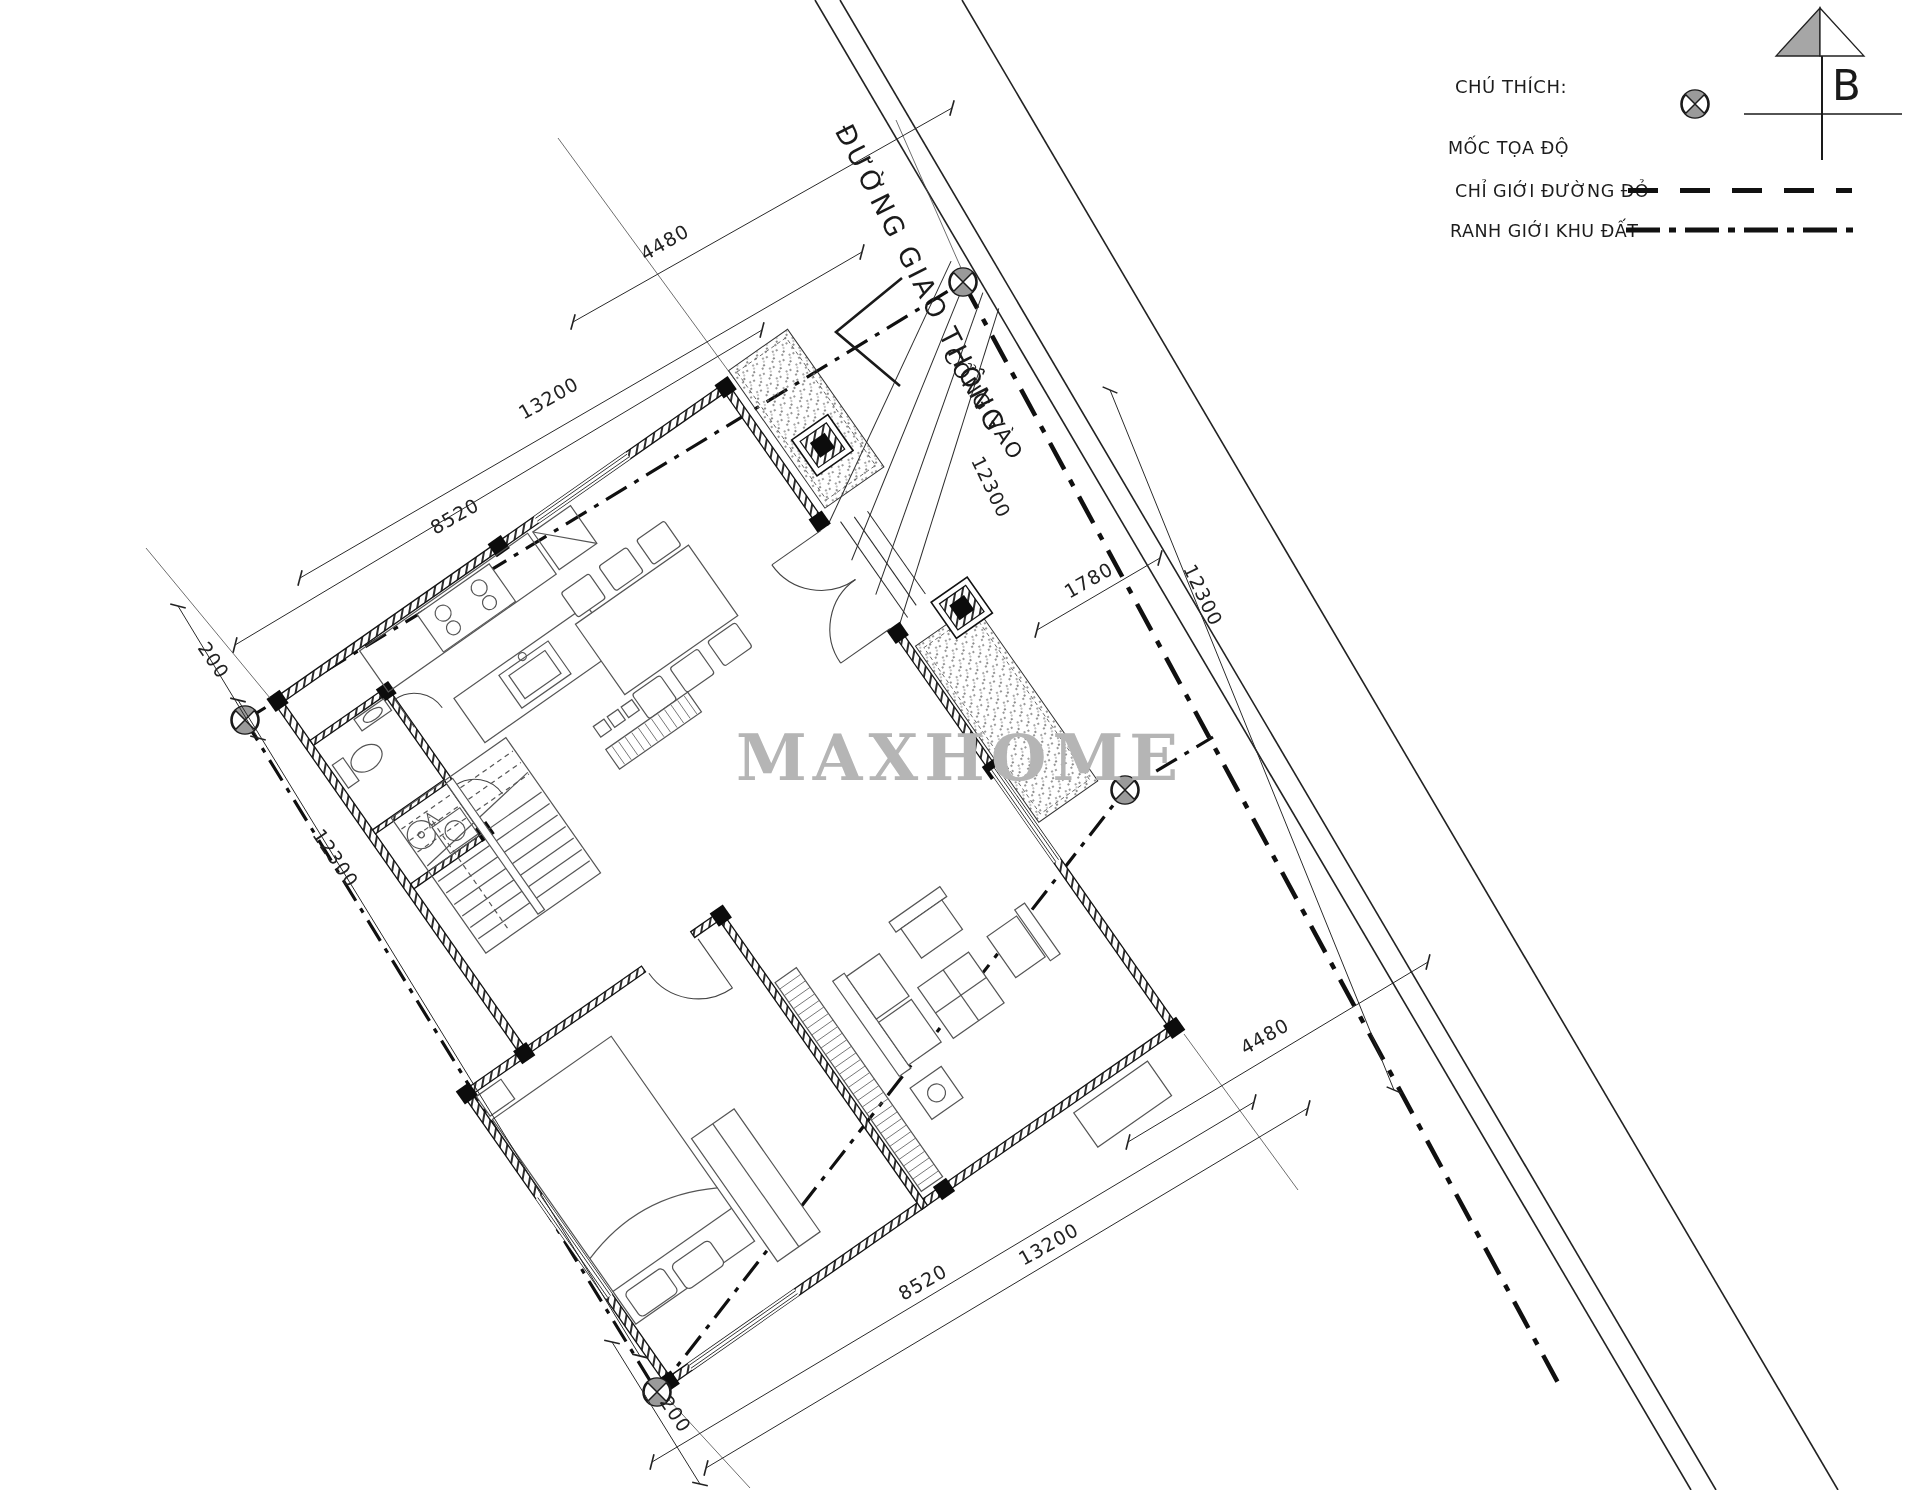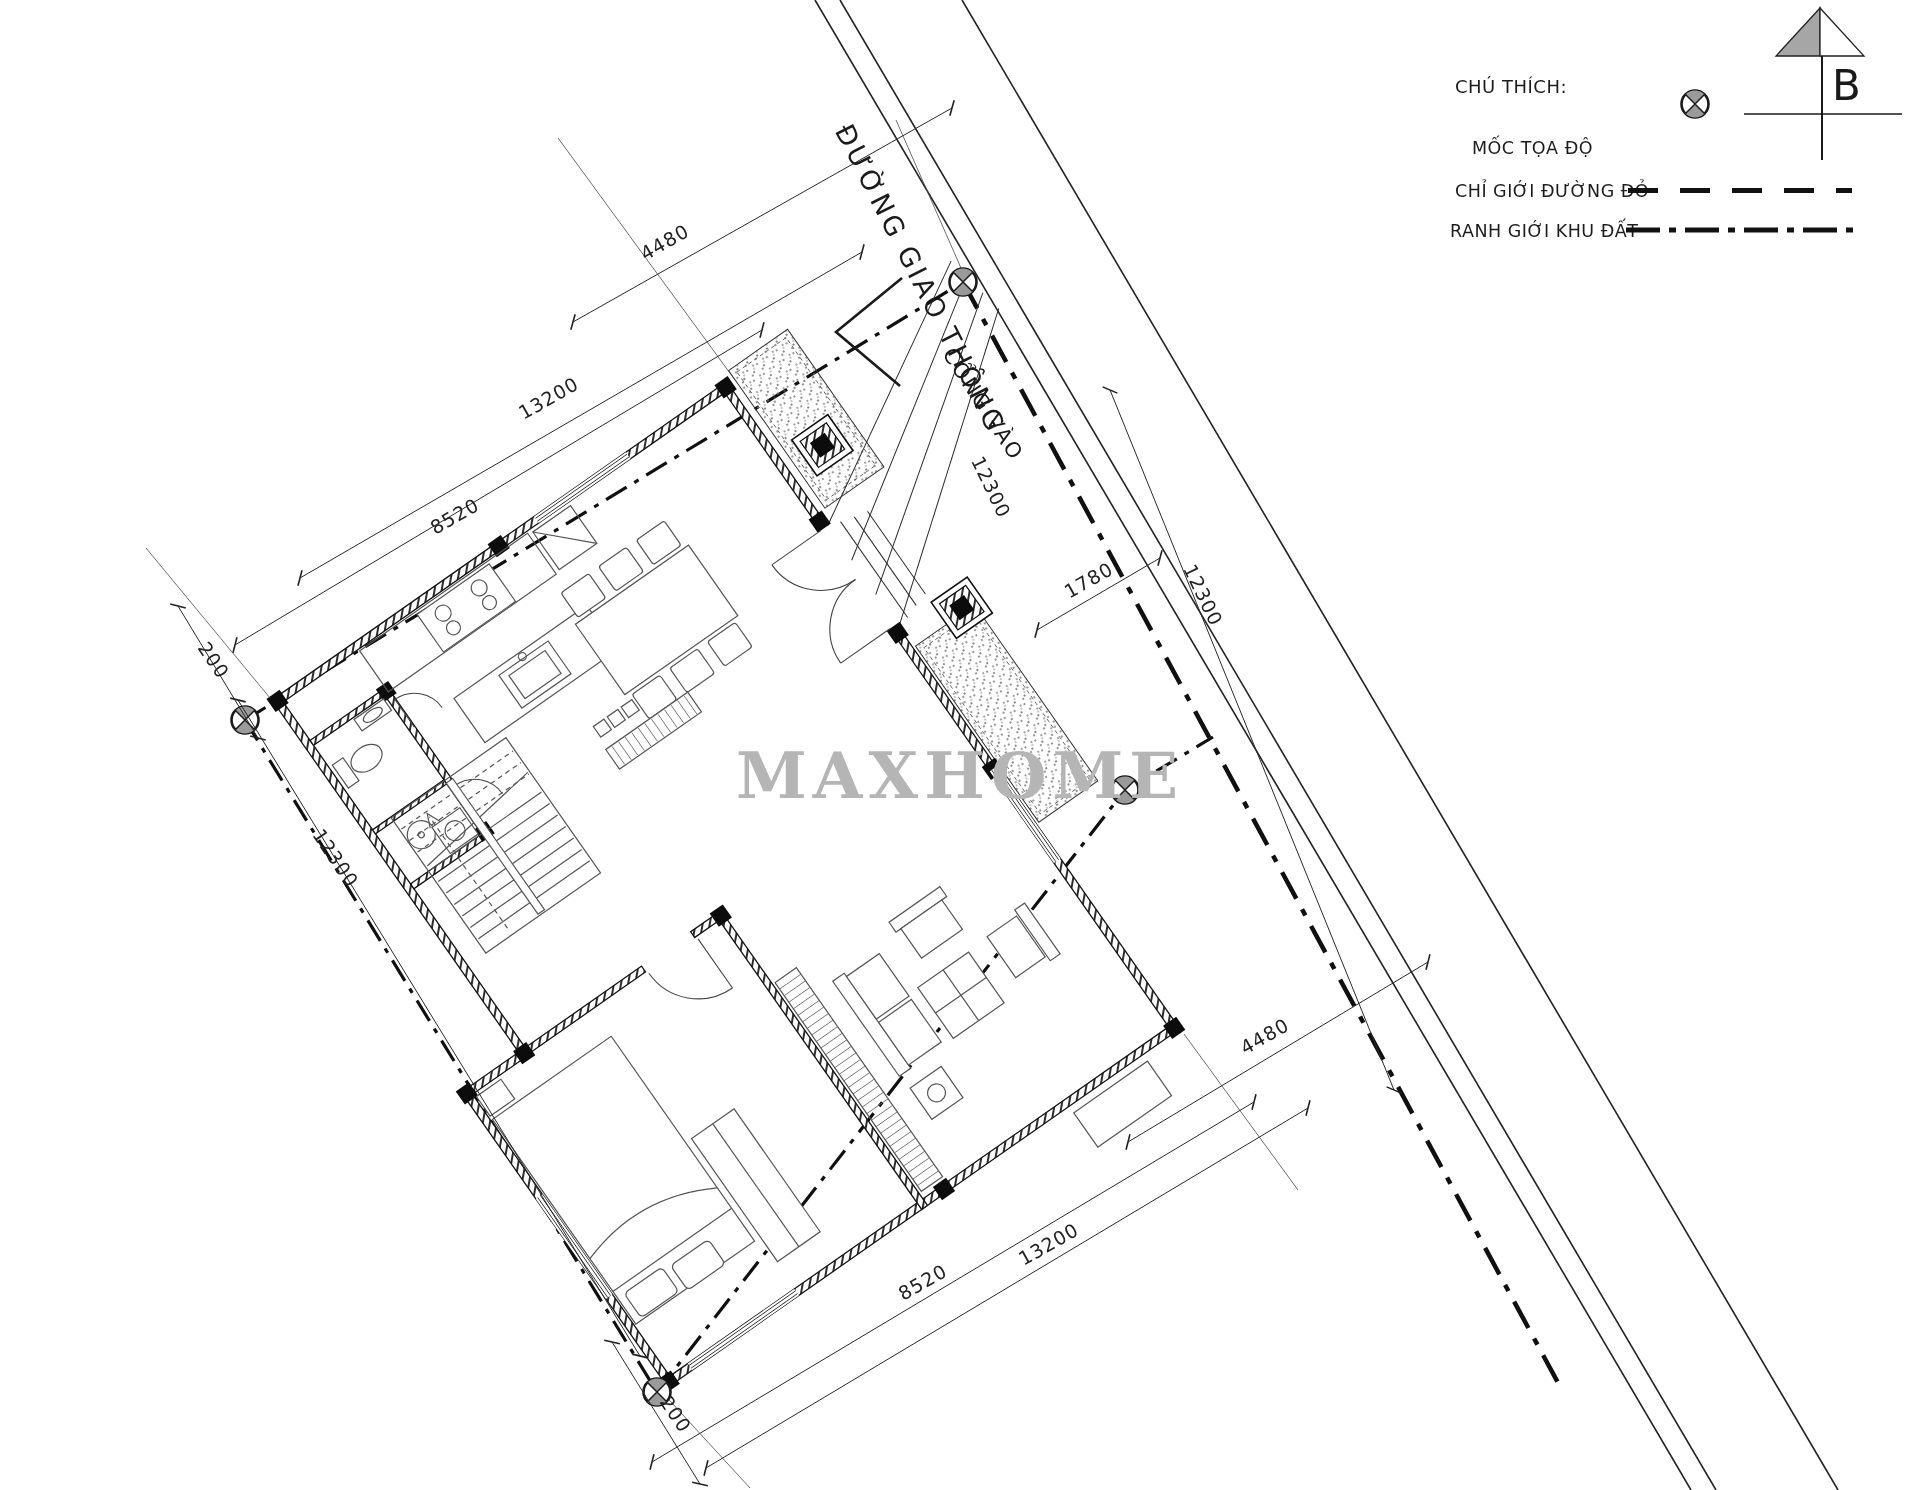--- a/index.html
+++ b/index.html
@@ -16,21 +16,21 @@
   .furnw{fill:#fff;stroke:#555;stroke-width:1.2;}
   .door{fill:none;stroke:#444;stroke-width:1.1;}
   .win{stroke:#333;stroke-width:.9;}
   .dim-label{font:19px "DejaVu Sans",sans-serif;fill:#222;letter-spacing:1px;}
   .plan-text{fill:#1a1a1a;font-family:"DejaVu Sans",sans-serif;}
   .legend{position:absolute;left:1440px;top:66px;width:470px;color:#1c1c1c;}
   .legend-title{position:absolute;left:15px;top:10px;font-size:18px;letter-spacing:.5px;text-align:right;}
   .legend-row-label{position:absolute;font-size:17.5px;letter-spacing:.5px;white-space:nowrap;}
   .sym-dash{position:absolute;width:224px;height:5px;
     background:repeating-linear-gradient(90deg,#111 0 30px,transparent 30px 52px);}
-  .watermark{position:absolute;left:720px;top:738px;width:480px;text-align:center;
+  .watermark{position:absolute;left:720px;top:720px;width:480px;text-align:center;
     font-family:"DejaVu Serif",serif;font-weight:bold;font-size:64px;letter-spacing:6px;
     color:#b5b5b5;user-select:none;}
 </style>
 </head>
 <body>
 
 <div class="canvas">
 
 <svg id="plan" width="1919" height="1490" viewBox="0 0 1919 1490">
   <defs>
@@ -370,21 +370,21 @@
     <line x1="1822" y1="10" x2="1822" y2="160" stroke="#1a1a1a" stroke-width="2"></line>
     <line x1="1744" y1="114" x2="1902" y2="114" stroke="#1a1a1a" stroke-width="1.6"></line>
     <path d="M1820 8 L1776 56 L1820 56 Z" fill="#a6a6a6" stroke="#222" stroke-width="1.3"></path>
     <path d="M1820 8 L1864 56 L1820 56 Z" fill="#ffffff" stroke="#222" stroke-width="1.3"></path>
     <text class="plan-text" x="1832" y="100" font-size="42">B</text>
   </g>
 </svg>
 
   <div class="legend">
     <div class="legend-title">CHÚ THÍCH:</div>
-    <div class="legend-row-label" style="left:32px;top:72px;">MỐC TỌA ĐỘ</div>
+    <div class="legend-row-label" style="left:8px;top:72px;">MỐC TỌA ĐỘ</div>
     <svg width="36" height="36" style="position:absolute;left:237px;top:20px;" viewBox="-18 -18 36 36">
       <circle r="13.5" fill="#fff" stroke="#1a1a1a" stroke-width="2.6"></circle>
       <path d="M0 0 L-9.5 -9.5 A13.5 13.5 0 0 1 9.5 -9.5 Z" fill="#9a9a9a"></path>
       <path d="M0 0 L-9.5 9.5 A13.5 13.5 0 0 0 9.5 9.5 Z" fill="#9a9a9a"></path>
       <path d="M-9.5 -9.5 L9.5 9.5 M9.5 -9.5 L-9.5 9.5" stroke="#1a1a1a" stroke-width="1.5" fill="none"></path>
     </svg>
     <div class="legend-row-label" style="left:15px;top:115px;">CHỈ GIỚI ĐƯỜNG ĐỎ</div>
     <div class="sym-dash" style="left:188px;top:122px;"></div>
     <div class="legend-row-label" style="left:10px;top:155px;">RANH GIỚI KHU ĐẤT</div>
     <svg width="230" height="8" style="position:absolute;left:186px;top:160px;">

